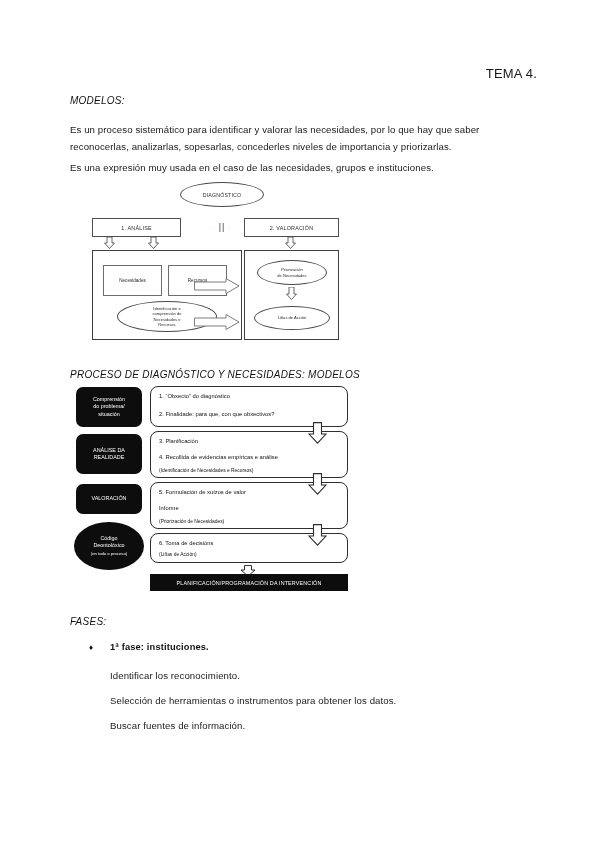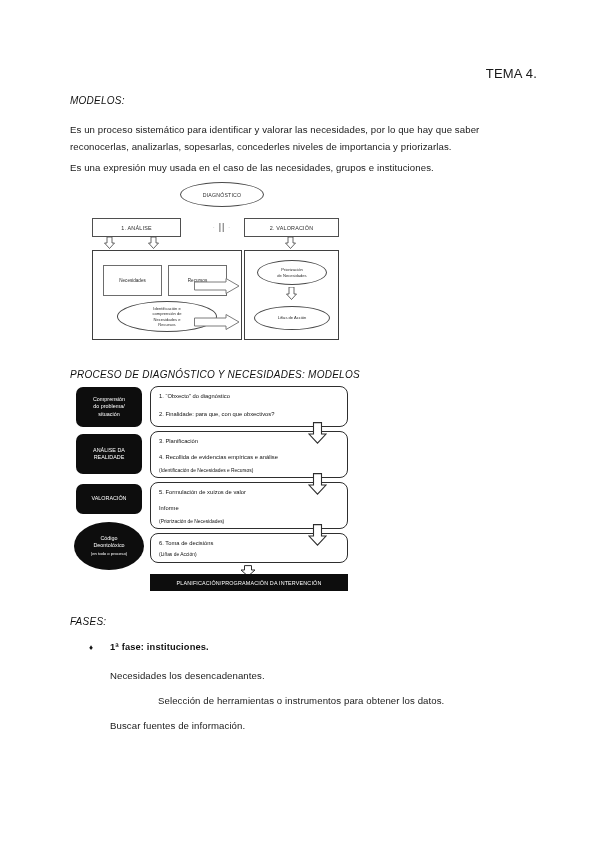--- a/index.html
+++ b/index.html
@@ -410,17 +410,17 @@
     </div>
 
     <div class="d2-banner" style="top:188px;">PLANIFICACIÓN/PROGRAMACIÓN DA INTERVENCIÓN</div>
   </div>
 
   <div class="heading-italic" style="top:616px;">FASES:</div>
 
   <div class="fases-bullet" style="top:643px;">♦</div>
   <div class="fases-item-bold" style="top:642px;">1ª fase: instituciones.</div>
 
-  <div class="fases-sub" style="top:670px;">Necesidades los desencadenantes.</div>
-  <div class="fases-sub" style="top:695px;margin-left:48px;">Selección de herramientas o instrumentos para obtener los datos.</div>
+  <div class="fases-sub" style="top:670px;">Identificar los reconocimiento.</div>
+  <div class="fases-sub" style="top:695px;">Selección de herramientas o instrumentos para obtener los datos.</div>
   <div class="fases-sub" style="top:720px;text-align:right;">Buscar fuentes de información.</div>
 
 </div>
 
 </body></html>

